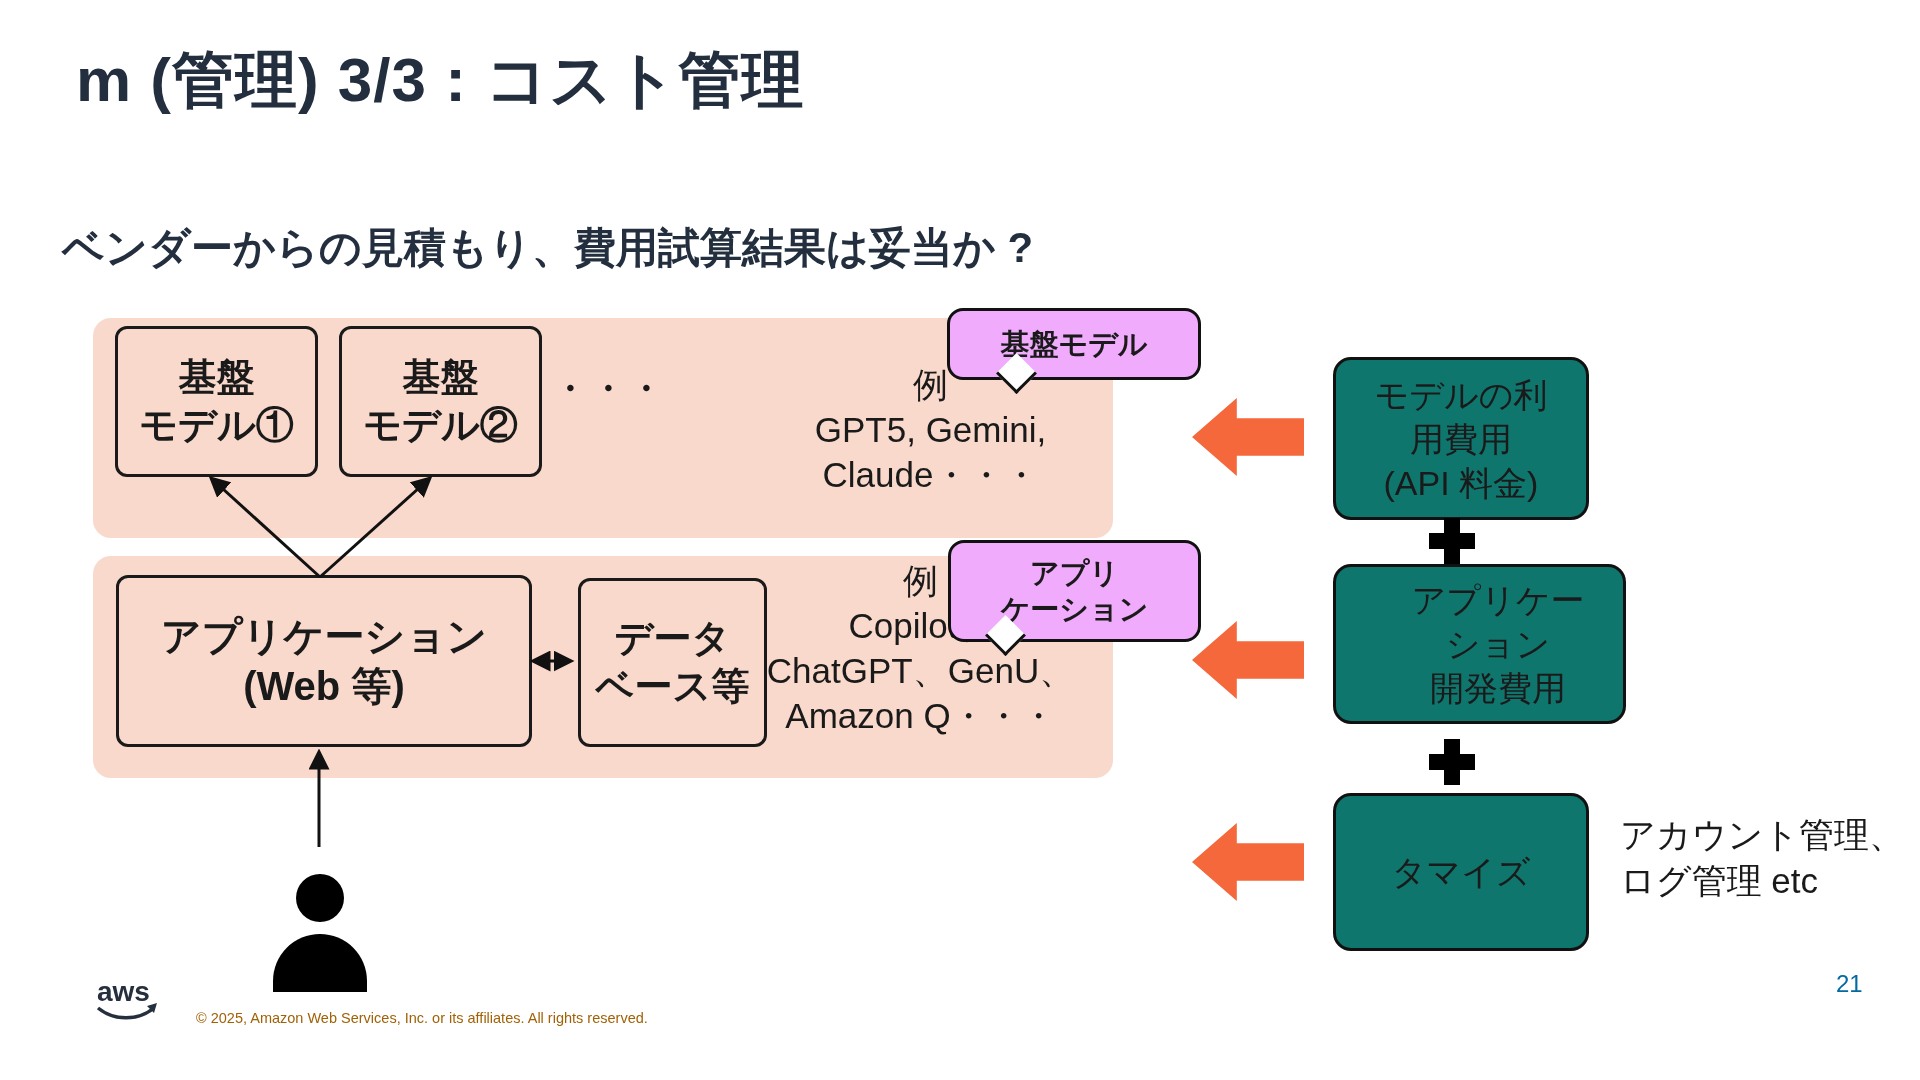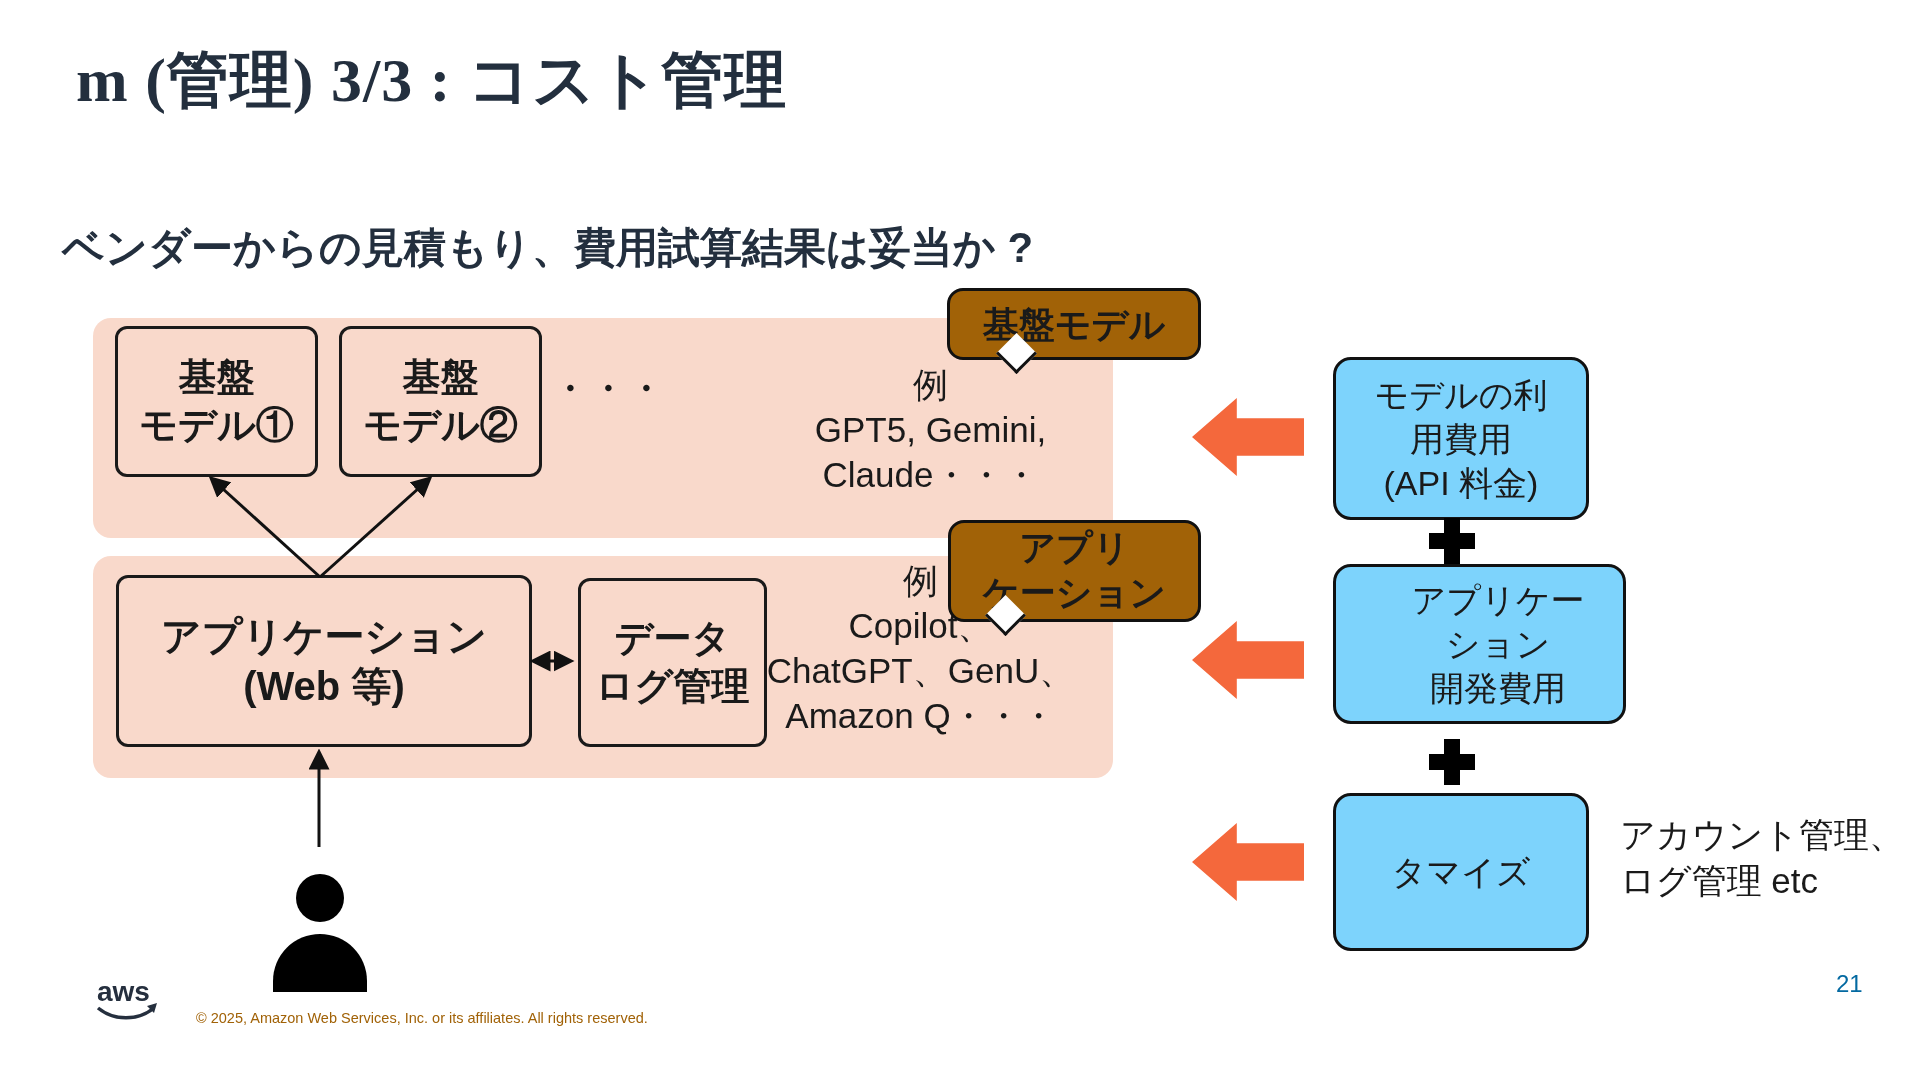--- a/index.html
+++ b/index.html
@@ -4,53 +4,53 @@
 <style>
   html,body{margin:0;padding:0;background:#ffffff;}
   .slide{
     position:relative;width:1920px;height:1080px;overflow:hidden;background:#ffffff;
     font-family:"Liberation Sans", sans-serif;color:#1a1a1a;
   }
   .abs{position:absolute;}
   .pre{white-space:pre-line;}
   .center{text-align:center;}
 
-  .title{left:76px;top:38px;font-size:62px;font-weight:bold;color:#232f3e;letter-spacing:1px;font-family:Liberation Serif, serif;}
+  .title{left:76px;top:38px;font-size:62px;font-weight:bold;color:#232f3e;letter-spacing:1px;}
   .subtitle{left:62px;top:220px;font-size:42px;font-weight:bold;color:#232f3e;}
 
   .pink{background:#f9d9cb;border-radius:18px;}
   .pink-top{left:93px;top:318px;width:1020px;height:220px;}
   .pink-bottom{left:93px;top:556px;width:1020px;height:222px;}
 
   .node{border:3px solid #1a1a1a;border-radius:12px;display:flex;align-items:center;justify-content:center;
         font-weight:bold;line-height:1.25;}
   .fm1{left:115px;top:326px;width:197px;height:145px;font-size:38px;}
   .fm2{left:339px;top:326px;width:197px;height:145px;font-size:38px;}
   .dots{left:545px;top:366px;width:130px;font-size:34px;font-weight:bold;letter-spacing:4px;}
   .app{left:116px;top:575px;width:410px;height:166px;font-size:40px;}
   .db{left:578px;top:578px;width:183px;height:163px;font-size:38px;}
 
   .examples{font-size:35px;line-height:45px;color:#1a1a1a;}
   .fm-ex{left:758px;top:362px;width:345px;}
   .app-ex{left:738px;top:558px;width:365px;}
 
-  .callout{background:#a16207;border:3px solid #111;border-radius:16px;display:flex;align-items:center;
-           justify-content:center;font-weight:bold;font-size:36px;line-height:1.25;z-index:6;}
+  .callout{background:#f0abfc;border:3px solid #111;border-radius:16px;display:flex;align-items:center;
+           justify-content:center;font-weight:bold;font-size:29px;line-height:1.25;z-index:6;margin-top:20px;}
   .callout-fm{left:947px;top:288px;width:248px;height:66px;}
   .callout-app{left:948px;top:520px;width:247px;height:96px;font-family:Liberation Serif, serif;}
   .tail{position:absolute;width:26px;height:26px;background:#fff;
         border-right:3px solid #111;border-bottom:3px solid #111;transform:rotate(45deg);}
   .tail-fm{left:52px;top:48px;}
   .tail-app{left:40px;top:78px;}
 
   .user-label{left:395px;top:818px;width:280px;font-size:34px;line-height:47px;}
   .person-head{left:296px;top:874px;width:48px;height:48px;border-radius:50%;background:#000;}
   .person-body{left:273px;top:934px;width:94px;height:58px;border-radius:48px 48px 0 0;background:#000;}
 
-  .cost-box{left:1333px;width:250px;border:3px solid #111;border-radius:18px;background:#7dd3fc;
+  .cost-box{left:1333px;width:250px;border:3px solid #111;border-radius:18px;background:#0f766e;
             display:flex;align-items:center;justify-content:center;font-size:34px;line-height:44px;}
   .cost1{top:357px;height:157px;}
   .cost2{top:564px;height:154px;padding-left:37px;}
   .cost3{top:793px;height:152px;}
 
   .plus{width:46px;height:46px;left:1429px;}
   .plus::before,.plus::after{content:"";position:absolute;background:#000;}
   .plus::before{left:0;top:15px;width:46px;height:16px;}
   .plus::after{left:15px;top:0;width:16px;height:46px;}
   .plus1{top:518px;}
@@ -89,21 +89,21 @@
   <div class="abs node fm2 pre center">基盤
 モデル②</div>
   <div class="abs dots center">・・・</div>
   <div class="abs examples fm-ex pre center">例
 GPT5, Gemini,
 Claude・・・</div>
 
   <div class="abs node app pre center">アプリケーション
 (Web 等)</div>
   <div class="abs node db pre center">データ
-ログ管理</div>
+ベース等</div>
   <div class="abs examples app-ex pre center">例
 Copilot、
 ChatGPT、GenU、
 Amazon Q・・・</div>
 
   <div class="abs callout callout-fm">
     <div class="tail tail-fm"></div>
     <span class="pre center">基盤モデル</span>
   </div>
   <div class="abs callout callout-app">

